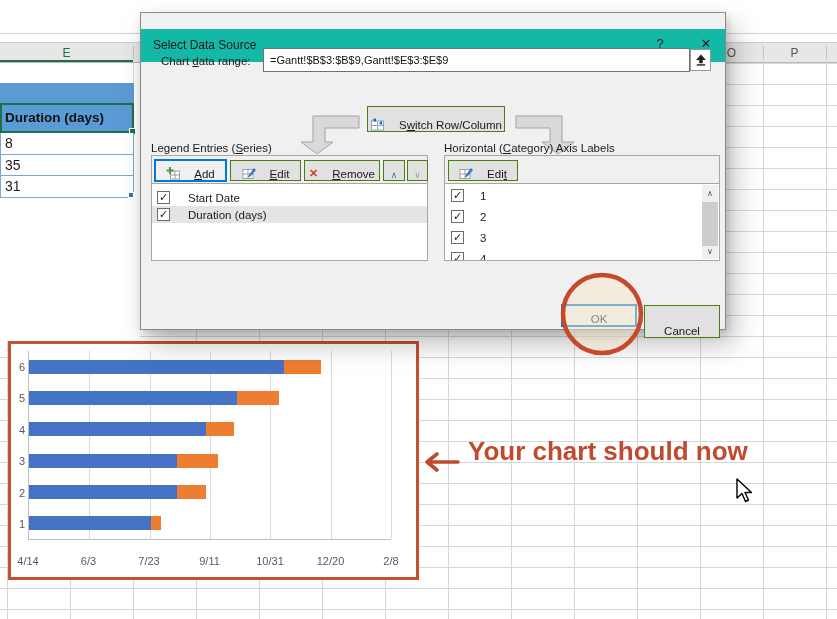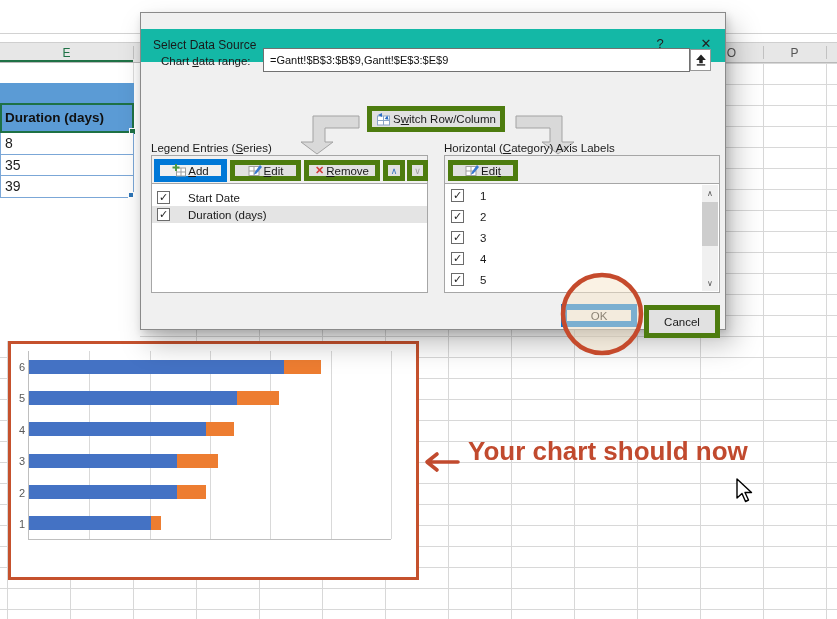--- a/index.html
+++ b/index.html
@@ -77,27 +77,27 @@
   .help-glyph { position:absolute; left:509px; top:7px; width:20px; text-align:center; font-size:13px; color:#222; }
   .close-glyph { position:absolute; left:554px; top:7px; width:22px; text-align:center; font-size:13px; color:#222; }
 
   .range-label { position:absolute; left:20px; top:42px; }
   .range-input { position:absolute; left:122px; top:35px; width:427px; height:24px; background:#fff;
                  border:1px solid #717171; font-family:"Liberation Sans",sans-serif;
                  font-size:11px; color:#111; padding:8px 6px; }
   .refedit-btn { position:absolute; left:549px; top:36px; width:21px; height:22px; background:#fff;
                  border:1px solid #989898; display:flex; align-items:center; justify-content:center; }
 
-  .btn { position:absolute; background:#e1e1e1; border:5px solid #4d7c0f; display:flex;
-         align-items:center; justify-content:center; gap:2px; font-size:11.5px; color:#1a1a1a; cursor:default; }
+  .btn { position:absolute; background:#e1e1e1; border:1px solid #4d7c0f; display:flex;
+         align-items:flex-end; justify-content:center; gap:14px; font-size:11.5px; color:#1a1a1a; cursor:default; }
   .btn.focused { border-color:#0078d7; box-shadow:0 0 0 1px #0078d7; background:#e5f1fb00; }
   .switch-btn { left:226px; top:93px; width:138px; height:26px; }
 
   .section-label { position:absolute; top:129px; }
-  .panel { position:absolute; top:142px; height:138px; background:#fff; border:1px solid #a6a6a6; }
+  .panel { position:absolute; top:142px; height:106px; background:#fff; border:1px solid #a6a6a6; }
   .panel .toolbar { position:absolute; left:0; top:0; right:0; height:28px; background:#f0f0f0;
                     border-bottom:1px solid #a6a6a6; }
   .list { position:absolute; left:0; top:29px; right:0; bottom:0; background:#fff; overflow:hidden; }
   .lrow { display:flex; align-items:center; }
   .lrow.sel { background:#e4e4e4; }
   .cb { width:13px; height:13px; border:1px solid #6b6b6b; background:#fff; display:inline-flex;
         align-items:center; justify-content:center; font-size:11px; line-height:11px; color:#222; flex:none; }
   .chev { font-size:9px; }
 
   .scrollbar { position:absolute; top:29px; right:1px; bottom:1px; width:16px; background:#f0f0f0; }
@@ -132,21 +132,21 @@
   <div class="e-col">
     <div class="cell-empty"></div>
     <div class="cell-band"></div>
     <div class="cell-duration">
       <span>Duration (days)</span>
       <span class="handle"></span>
     </div>
     <div class="val-cell">8</div>
     <div class="val-cell">35</div>
     <div class="val-cell">
-      <span>39</span>
+      <span>31</span>
       <span class="range-handle"></span>
     </div>
   </div>
 
   <div class="chart-object">
     <div class="cat-labels">
       <span>6</span>
       <span>5</span>
       <span>4</span>
       <span>3</span>
@@ -191,20 +191,29 @@
               <div class="seg" style="width: 8%; background: rgb(237, 125, 49);"></div>
             </div>
           </div>
         <div class="bar-slot">
             <div class="bar">
               <div class="seg" style="width: 33.6667%; background: rgb(68, 114, 196);"></div>
               <div class="seg" style="width: 2.66667%; background: rgb(237, 125, 49);"></div>
             </div>
           </div>
       </div>
+    </div>
+    <div class="x-labels">
+      <span>4/14</span>
+      <span>6/3</span>
+      <span>7/23</span>
+      <span>9/11</span>
+      <span>10/31</span>
+      <span>12/20</span>
+      <span>2/8</span>
     </div>
   </div>
 
   <svg class="note-arrow" width="38" height="22" viewBox="0 0 38 22">
     <path d="M36 11 L6 11 M15 3 L5 11 L15 19" fill="none" stroke="#c14a2e" stroke-width="3.6" stroke-linecap="round" stroke-linejoin="round"></path>
   </svg>
   <div class="note-text">
     <div>Your chart should now</div>
   </div>
 

